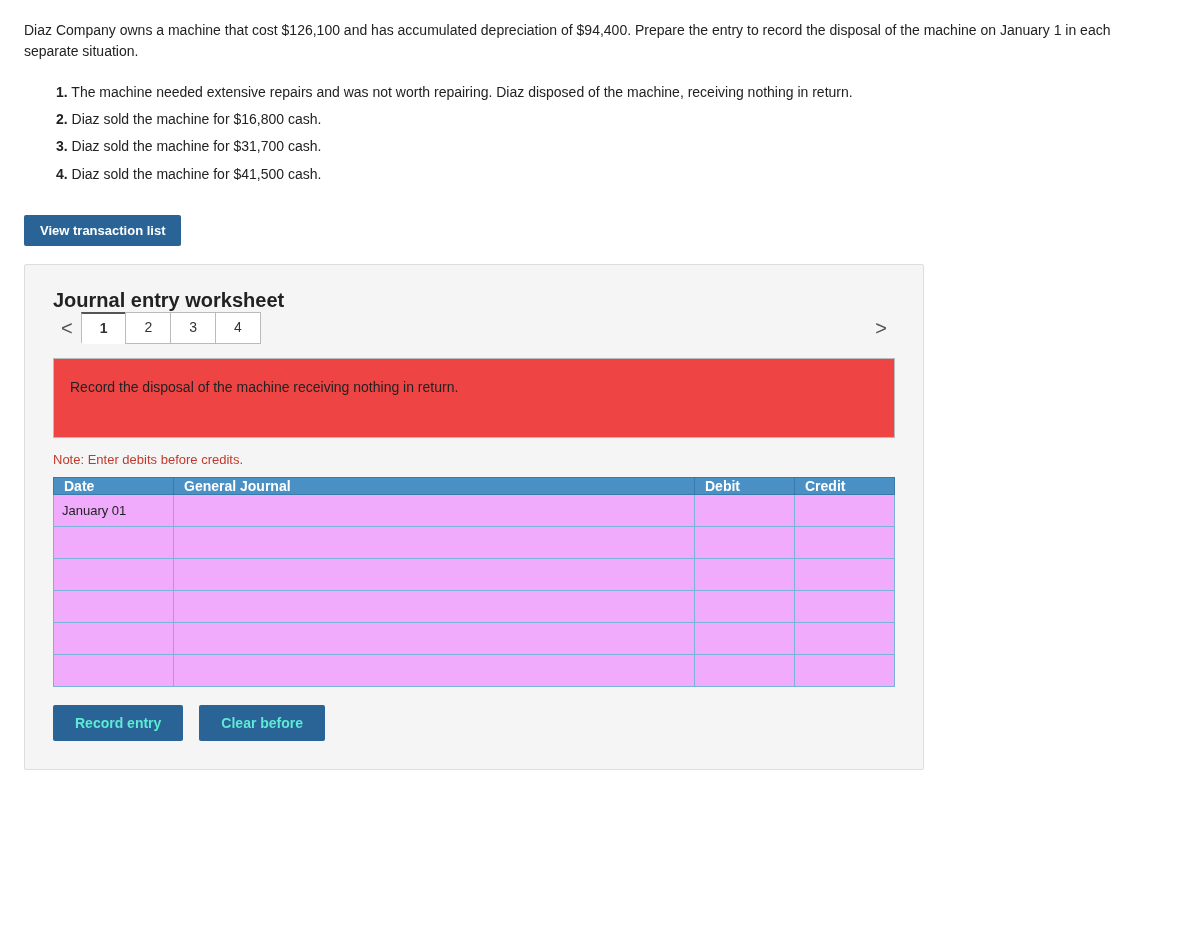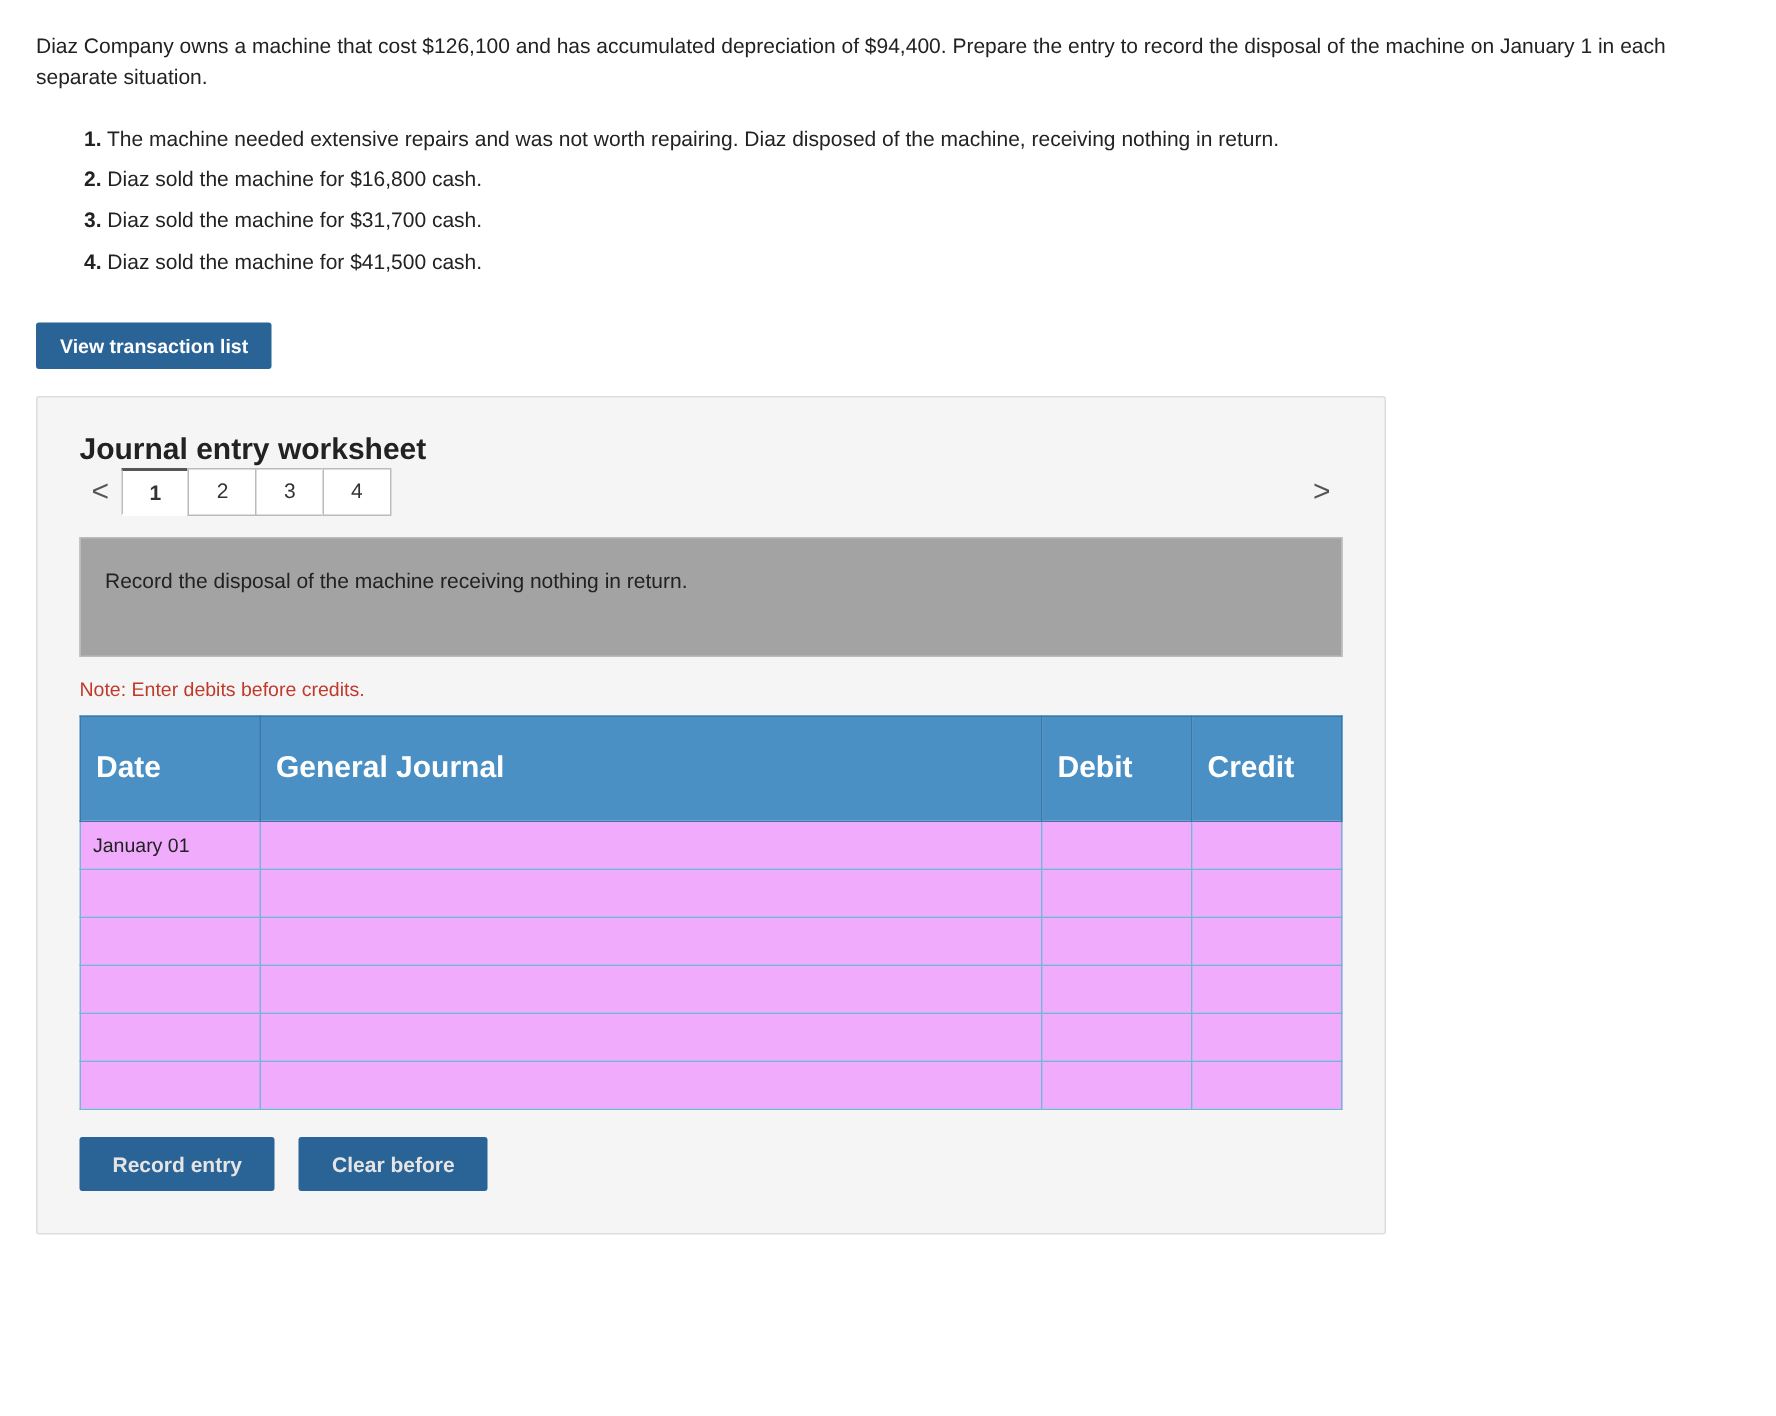--- a/index.html
+++ b/index.html
@@ -79,21 +79,21 @@
     .tab-item.active {
       background: #fff;
       border-bottom: 2px solid #fff;
       font-weight: bold;
       border-top: 2px solid #555;
     }
     .tab-item:last-of-type {
       border-right: 1px solid #bbb;
     }
     .instruction-box {
-      background: #a3a3a3;
+      background: #ef4444;
       border: 1px solid #bbb;
       padding: 18px 16px 28px 16px;
       font-size: 14px;
       margin-bottom: 14px;
       min-height: 80px;
       line-height: 1.5;
     }
     .note-text {
       color: #c0392b;
       font-size: 13px;
@@ -102,24 +102,24 @@
     .journal-table {
       width: 100%;
       border-collapse: collapse;
       margin-bottom: 18px;
       background: #fff;
     }
     .journal-table th {
       background: #4a90c4;
       color: #fff;
       font-weight: bold;
-      padding: 23px 10px;
+      padding: 0 10px;
       border: 1px solid #3a7aaa;
       text-align: left;
-      font-size: 20px;
+      font-size: 14px;
     }
     .journal-table th.center {
       text-align: left;
     }
     .journal-table td {
       border: 1px solid #7bb3d6;
       padding: 0;
       height: 32px;
       background: #f0abfc;
     }
@@ -142,21 +142,21 @@
     .col-journal { }
     .col-debit { width: 100px; }
     .col-credit { width: 100px; }
     .action-buttons {
       display: flex;
       gap: 16px;
       align-items: center;
     }
     .btn-action {
       background-color: #2a6496;
-      color: #e5e5e5;
+      color: #5eead4;
       border: none;
       padding: 10px 22px;
       font-size: 14px;
       font-weight: bold;
       cursor: pointer;
       border-radius: 2px;
     }
     .tab-group {
       display: flex;
       align-items: stretch;

